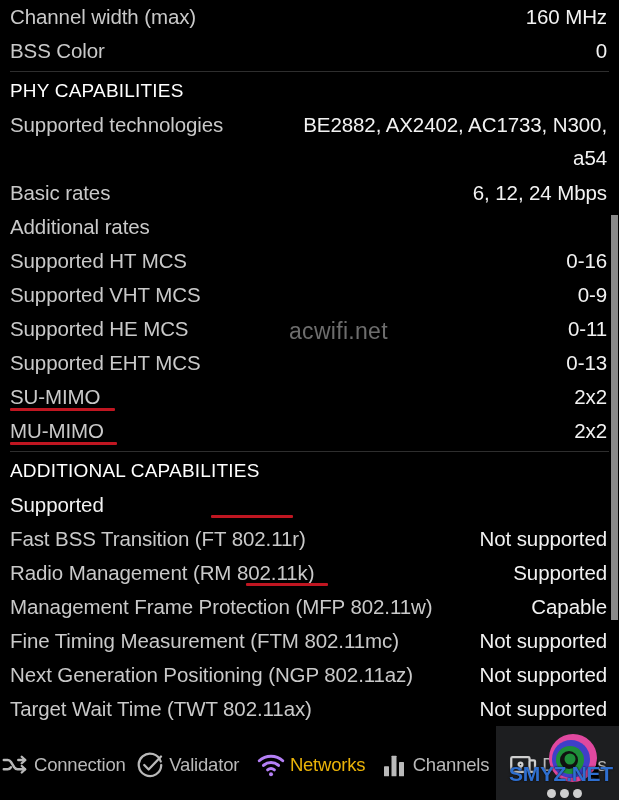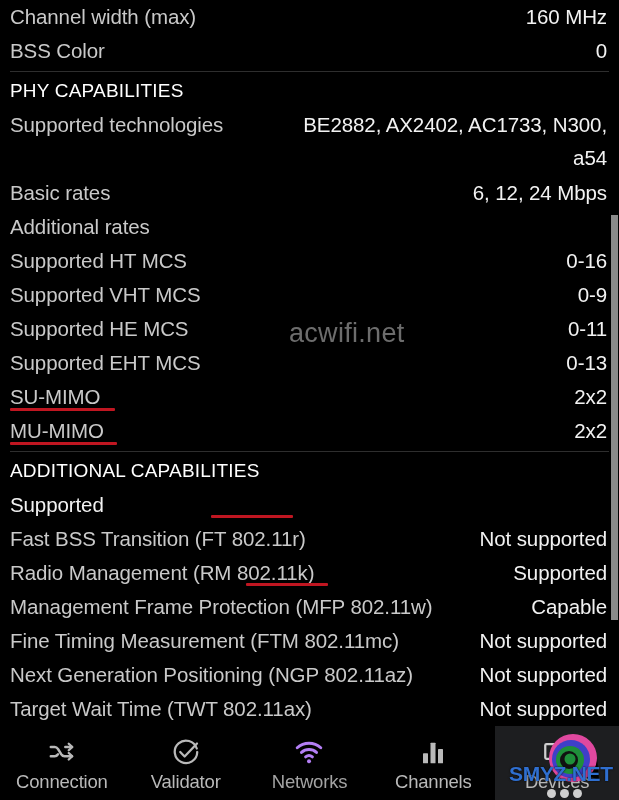--- a/index.html
+++ b/index.html
@@ -78,21 +78,21 @@
     height: 3px;
     background: #c01621;
     border-radius: 1px;
   }
 
   
   #watermark {
     position: absolute;
     left: 289px;
     top: 318px;
-    font-size: 27px;
+    font-size: 23px;
     color: #6d6d6d;
     letter-spacing: 0.3px;
     pointer-events: none;
   }
 
   
   #scrollbar {
     position: absolute;
     right: 1px;
     top: 215px;
@@ -109,34 +109,34 @@
     top: 726px;
     width: 619px;
     height: 74px;
     background: #000000;
     display: flex;
     align-items: stretch;
   }
   .nav-item {
     flex: 1 1 0;
     display: flex;
-    flex-direction: column;
+    flex-direction: row;
     align-items: center;
     justify-content: center;
     gap: 4px;
     padding-top: 4px;
     box-sizing: border-box;
   }
   .nav-item.pressed { background: #1d1e20; }
   .nav-label {
     font-size: 18.5px;
     color: #b9b9b9;
     letter-spacing: -0.2px;
   }
-  .nav-item.active .nav-label { color: #a3a3a3; }
+  .nav-item.active .nav-label { color: #eab308; }
   .nav-icon {
     width: 30px;
     height: 30px;
     display: block;
   }
 
   
   #smyz {
     position: absolute;
     right: 8px;

